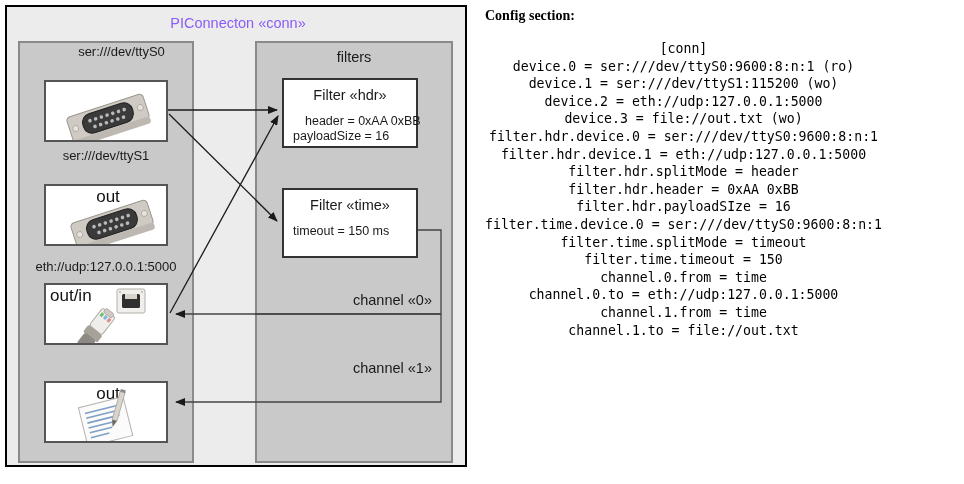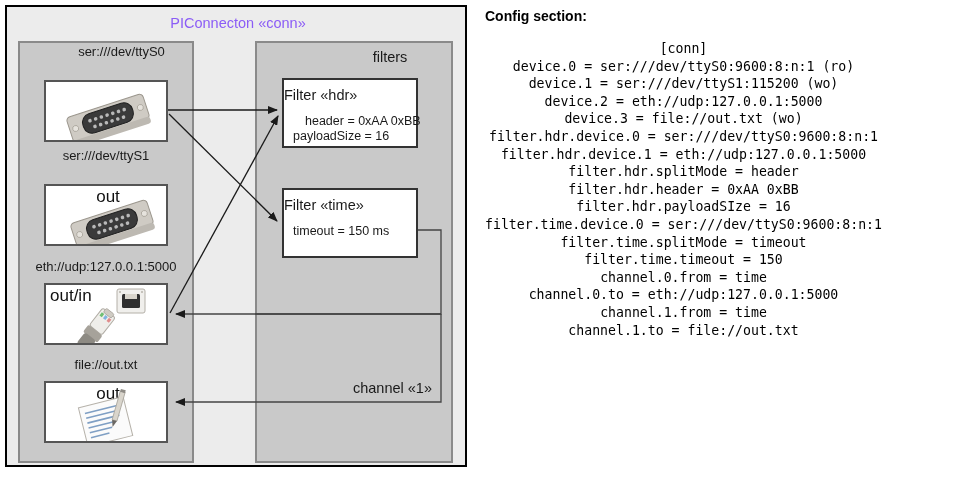--- a/index.html
+++ b/index.html
@@ -18,21 +18,21 @@
 
   
   .panel{
     position:absolute;background:#c9c9c9;border:2px solid #8a8a8a;
     box-sizing:border-box;
   }
   .panel-devices{left:18px;top:41px;width:176px;height:422px;}
   .panel-filters{left:255px;top:41px;width:198px;height:422px;}
   .panel-title{
     position:absolute;left:0;top:6px;width:100%;text-align:center;
-    font-size:14.5px;color:#1a1a1a;padding-left:36px;
+    font-size:14.5px;color:#1a1a1a;
   }
 
   
   .dev-label{
     position:absolute;text-align:center;font-size:13px;color:#1a1a1a;
     white-space:nowrap;
   }
   .dev-box{
     position:absolute;background:#ffffff;border:2px solid #555555;
     box-sizing:border-box;overflow:hidden;
@@ -40,40 +40,40 @@
   .dev-word{
     position:absolute;font-size:17px;color:#111111;white-space:nowrap;
   }
 
   
   .filter-box{
     position:absolute;background:#ffffff;border:2px solid #333333;
     box-sizing:border-box;
   }
   .filter-name{
-    position:absolute;left:0;top:7px;width:100%;
+    position:absolute;left:0;top:7px;width:100%;text-align:center;
     font-size:14.5px;color:#1a1a1a;
   }
   .filter-attr{
     position:absolute;left:9px;font-size:12.5px;color:#1a1a1a;white-space:nowrap;
   }
 
   
   .channel-label{
     position:absolute;font-size:14.5px;color:#1a1a1a;white-space:nowrap;
     text-align:right;
   }
 
   
   .lines{position:absolute;left:0;top:0;width:964px;height:484px;pointer-events:none;}
 
   
   .cfg-title{
     position:absolute;left:485px;top:8px;font-size:14px;font-weight:bold;
-    font-family:Liberation Sans, sans-serif;color:#000000;
+    font-family:Liberation Serif, serif;color:#000000;
   }
   .cfg-body{
     position:absolute;left:485px;top:40px;
     font-family:"DejaVu Sans Mono",monospace;
     font-size:13.2px;line-height:17.6px;color:#000000;white-space:pre;text-align:center;
   }
   .cfg-line{white-space:pre;}
 </style>
 </head>
 <body>
@@ -159,21 +159,20 @@
         <rect x="-6" y="-14" width="3" height="4" fill="#6fbf73"></rect>
         <rect x="-1.5" y="-14" width="3" height="4" fill="#7fb3e0"></rect>
         <rect x="3" y="-14" width="3" height="4" fill="#e08b8b"></rect>
         <rect x="-9" y="4" width="18" height="9" rx="2" fill="#a6a29a"></rect>
         <rect x="-7" y="12" width="14" height="14" rx="3" fill="#8d8a83"></rect>
         <rect x="-5" y="24" width="10" height="6" rx="2" fill="#787570"></rect>
       </g>
     </svg>
   </div>
 
-  <div class="dev-label" style="left:18px;top:357px;width:176px;">file://out.txt</div>
   <div class="dev-box" style="left:44px;top:381px;width:124px;height:62px;">
     <div class="dev-word" style="left:0;top:1px;width:124px;text-align:center;">out</div>
     <svg width="124" height="62" viewBox="0 0 124 62" style="position:absolute;left:0;top:0;">
       <g transform="translate(62,36) rotate(-14)">
         <rect x="-26" y="-18" width="46" height="40" fill="#fbfbfb" stroke="#b6b2aa" stroke-width="1"></rect>
         <g stroke="#7f9fc4" stroke-width="1.6">
           <line x1="-21" y1="-11" x2="12" y2="-11"></line>
           <line x1="-21" y1="-6" x2="12" y2="-6"></line>
           <line x1="-21" y1="-1" x2="12" y2="-1"></line>
           <line x1="-21" y1="4" x2="6" y2="4"></line>
@@ -197,21 +196,22 @@
     <div class="filter-name">Filter «hdr»</div>
     <div class="filter-attr" style="top:34px;padding-left:12px;">header = 0xAA 0xBB</div>
     <div class="filter-attr" style="top:49px;">payloadSize = 16</div>
   </div>
 
   <div class="filter-box" style="left:282px;top:188px;width:136px;height:70px;">
     <div class="filter-name">Filter «time»</div>
     <div class="filter-attr" style="top:34px;">timeout = 150 ms</div>
   </div>
 
-  <div class="channel-label" style="left:260px;top:380px;width:172px;">channel «1»</div>
+  <div class="channel-label" style="left:260px;top:292px;width:172px;">channel «0»</div>
+  <div class="channel-label" style="left:260px;top:360px;width:172px;">channel «1»</div>
 
   <svg class="lines">
     <defs>
       <marker id="ah" markerWidth="10" markerHeight="8" refX="9" refY="4" orient="auto" markerUnits="userSpaceOnUse">
         <path d="M0,0 L10,4 L0,8 Z" fill="#1a1a1a"></path>
       </marker>
     </defs>
 
     <path d="M168,110 L277,110" stroke="#1a1a1a" stroke-width="1.3" fill="none" marker-end="url(#ah)"></path>
 

